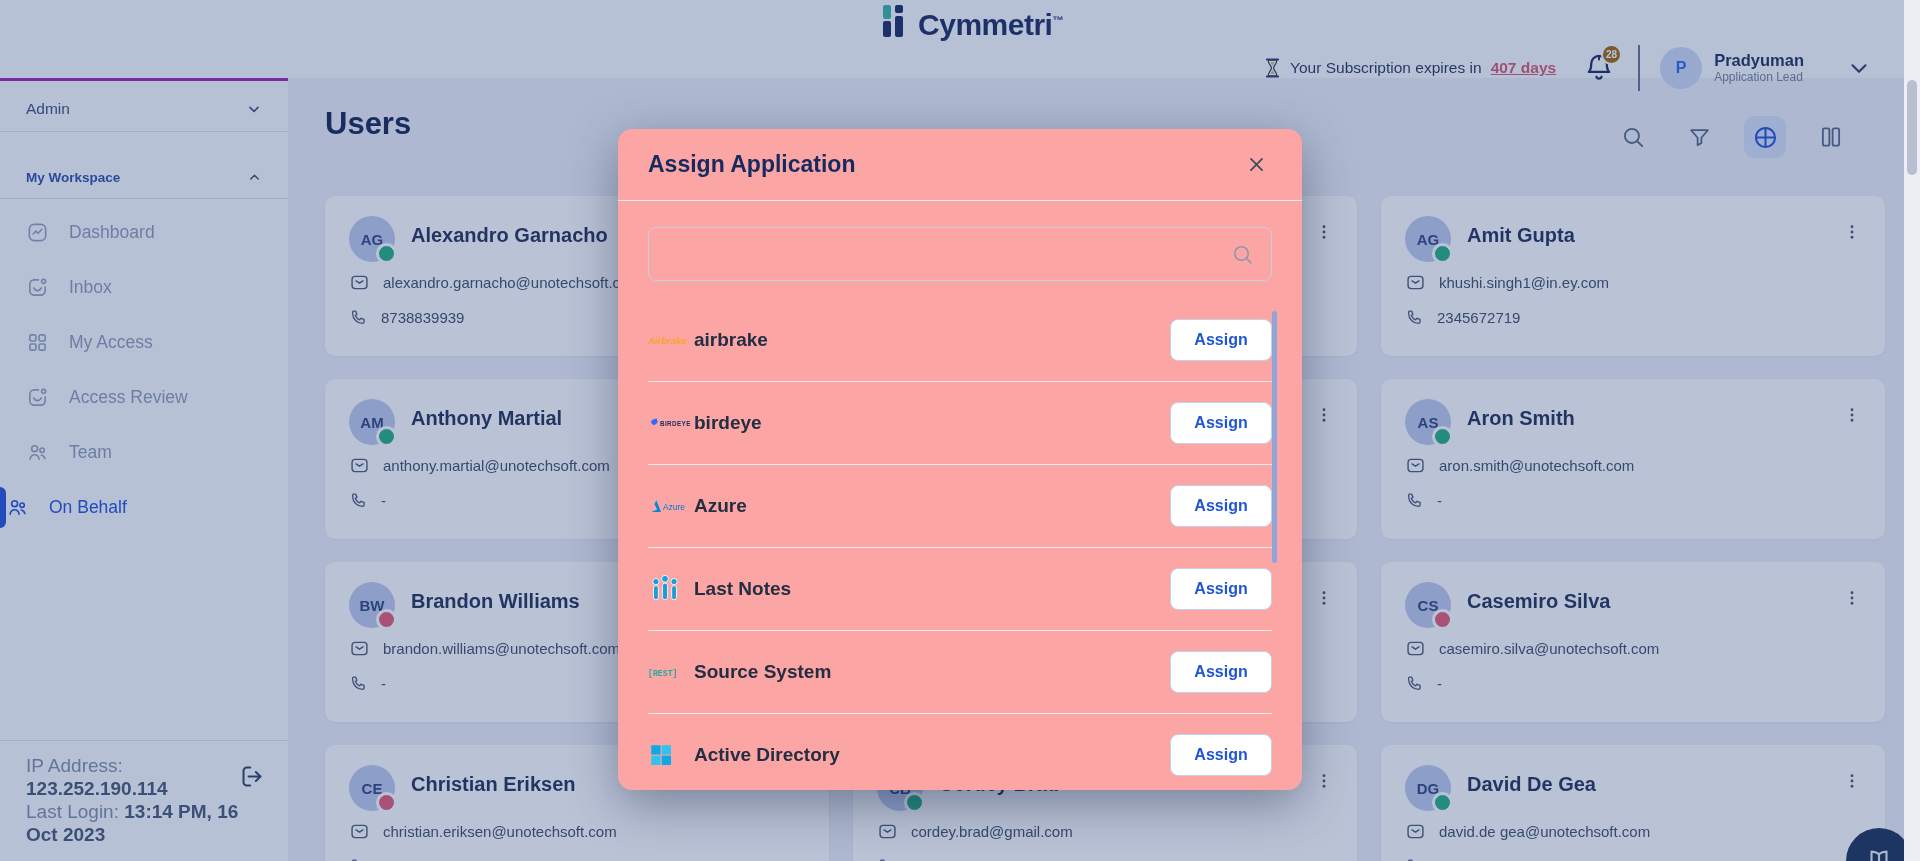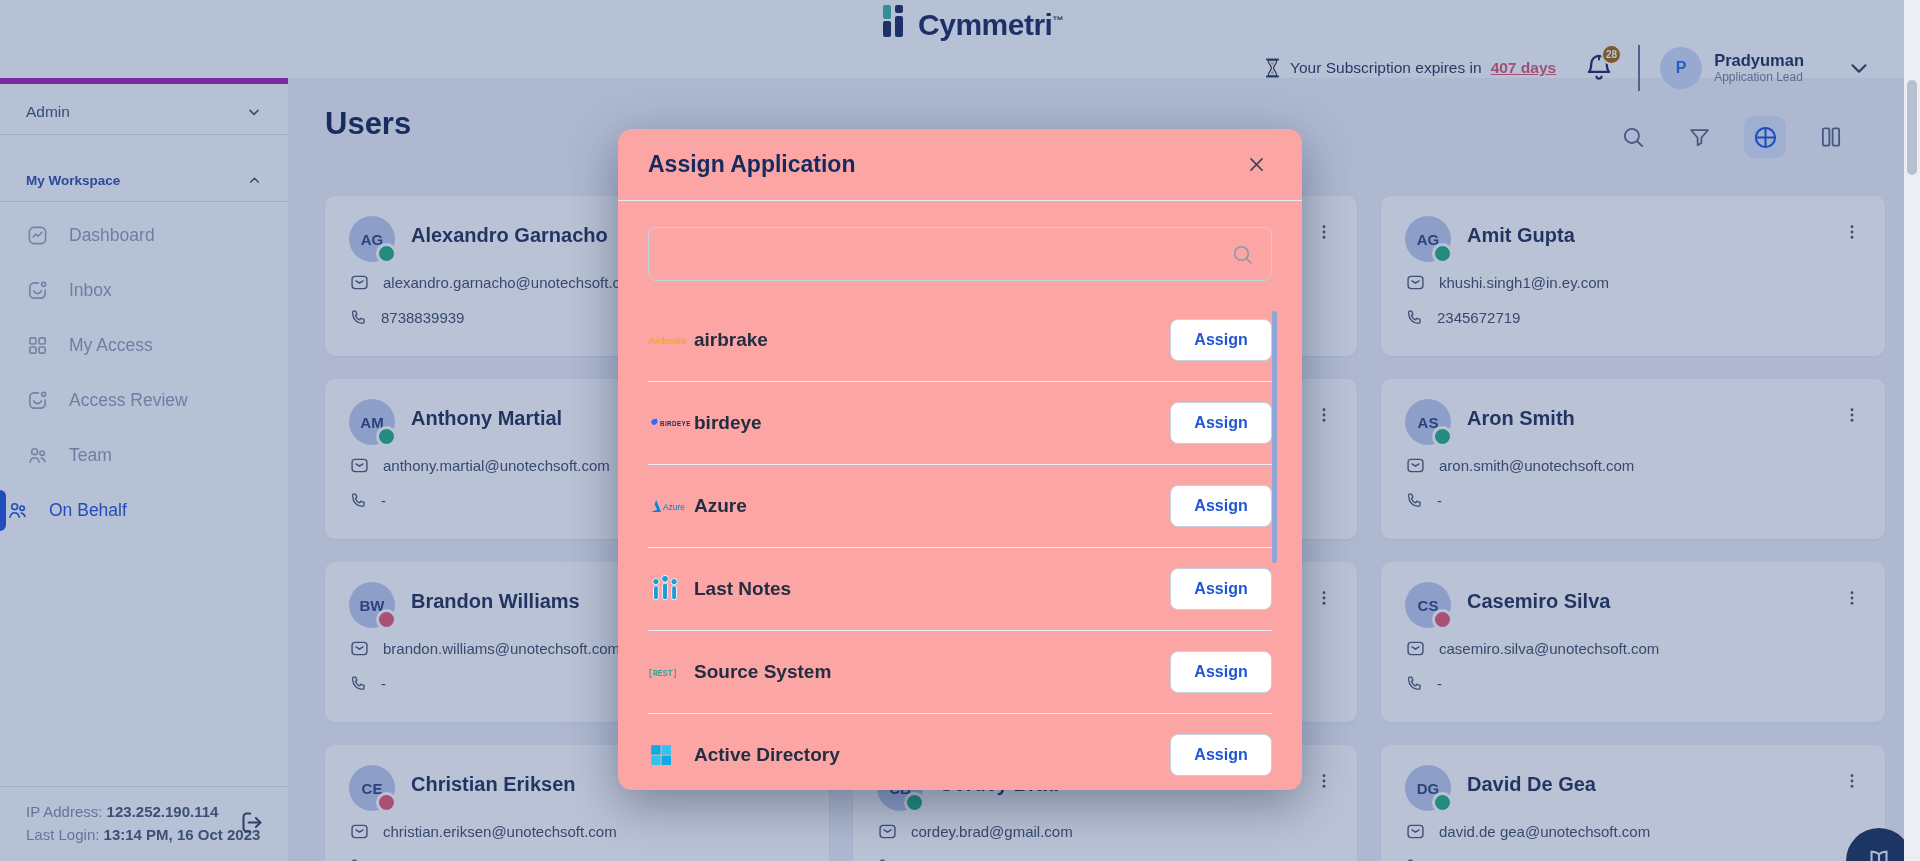--- a/index.html
+++ b/index.html
@@ -25,33 +25,33 @@
               color:#fff;font-size:10px;font-weight:700;display:flex;align-items:center;justify-content:center;border:2px solid #fbfcff;box-sizing:border-box;}
   .vdiv{width:2px;height:46px;background:#5f6f8e;margin:0 20px 0 22px;}
   .profile{display:flex;align-items:center;gap:12px;cursor:pointer;}
   .p-avatar{width:42px;height:42px;border-radius:50%;background:#cdd9f6;color:#2563eb;font-size:16px;font-weight:700;
             display:flex;align-items:center;justify-content:center;}
   .p-name{font-size:16.5px;font-weight:700;color:#182a55;line-height:19px;}
   .p-role{font-size:12px;color:#707d93;line-height:15px;}
   .p-chev{margin-left:30px;color:#2b3a5e;}
 
   
-  .sidebar{position:absolute;left:0;top:78px;bottom:0;width:288px;background:#fbfcff;border-top:6px solid #a21caf;z-index:1;}
+  .sidebar{position:absolute;left:0;top:78px;bottom:0;width:288px;background:#fbfcff;border-top:3px solid #a21caf;z-index:1;}
   .admin-row{height:44px;margin-top:6px;display:flex;align-items:center;padding:0 26px;color:#3a4c74;font-size:15.5px;cursor:pointer;}
   .admin-row .chev{margin-left:auto;color:#3a4c74;}
   .sb-divider{border-bottom:1px solid #dbe1ec;}
   .ws-row{height:42px;margin-top:24px;display:flex;align-items:center;padding:0 26px;color:#2b4aa6;font-size:13.5px;font-weight:600;cursor:pointer;}
   .ws-row .chev{margin-left:auto;color:#3a4c74;}
   .nav{padding-top:6px;}
   .nav-item{height:55px;display:flex;align-items:center;padding:0 26px;gap:20px;color:#8d99b3;font-size:17.5px;position:relative;cursor:pointer;}
   .nav-item .ni-icon{color:#94a0b9;}
   .nav-item.active{color:#1d4ed8;font-weight:500;padding-left:6px;}
   .nav-item.active .ni-icon{color:#1d4ed8;}
   .nav-item.active::before{content:"";position:absolute;left:0;top:7px;bottom:7px;width:6px;background:#1d4ed8;border-radius:0 6px 6px 0;}
-  .sb-footer{position:absolute;bottom:0;left:0;right:0;border-top:1px solid #dbe1ec;padding:13px 20px 15px 26px;font-size:15px;line-height:23px;}
+  .sb-footer{position:absolute;bottom:0;left:0;right:0;border-top:1px solid #dbe1ec;padding:13px 20px 15px 26px;font-size:19px;line-height:23px;}
   .sb-footer .lbl{color:#7e8ba6;}
   .sb-footer .val{color:#44546f;font-weight:600;}
   .logout-btn{position:absolute;right:22px;top:22px;color:#2c3c5e;background:none;border:none;padding:0;cursor:pointer;}
 
   
   .main{position:absolute;left:288px;top:78px;right:16px;bottom:0;}
   .page-title{position:absolute;left:37px;top:28px;font-size:31px;font-weight:800;color:#0e1e4e;margin:0;}
   .toolbar{position:absolute;right:52px;top:38px;display:flex;align-items:center;gap:24px;}
   .tool-btn{width:42px;height:42px;display:flex;align-items:center;justify-content:center;background:none;border:none;
             color:#53627f;cursor:pointer;border-radius:10px;padding:0;}

